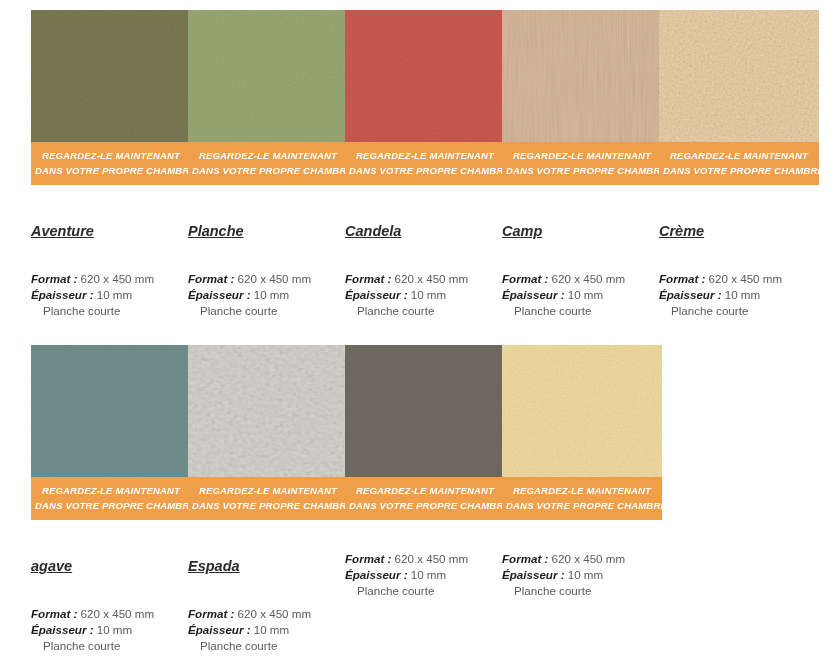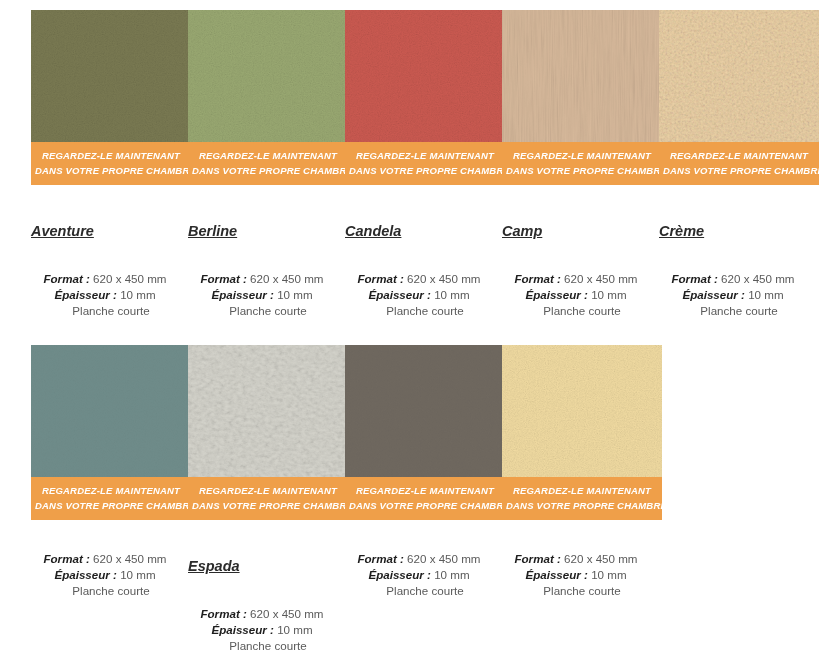--- a/index.html
+++ b/index.html
@@ -90,21 +90,21 @@
     text-decoration: underline;
   }
 
   .specs {
     margin-top: 31px;
     font-size: 11.6px;
     line-height: 16.2px;
     color: #555555;
   }
 
-  .spec-row { white-space: nowrap; text-align: center; }
+  .spec-row { white-space: nowrap; }
 
   .spec-key {
     font-weight: bold;
     font-style: italic;
     color: #1d1d1d;
   }
 
   .spec-val { color: #5a5a5a; }
 
   .spec-note { color: #5a5a5a; margin-left: 12px; }
@@ -137,21 +137,21 @@
       <div class="swatch-wrap">
         <div class="swatch" style="background: rgb(154, 169, 114);"></div>
         <svg class="swatch-texture" preserveAspectRatio="none">
           <rect width="100%" height="100%" filter="url(#tex-fine-speckle)"></rect>
         </svg>
         <div class="cta-banner" style="background: rgb(239, 159, 73);">
           <span class="cta-line" style="color: rgb(255, 255, 255);">REGARDEZ-LE MAINTENANT</span>
           <span class="cta-line" style="color: rgb(255, 255, 255);">DANS VOTRE PROPRE CHAMBRE</span>
         </div>
       </div>
-      <div class="product-name">Berline</div>
+      <div class="product-name">Planche</div>
       <div class="specs">
         <div class="spec-row"><span class="spec-key">Format :</span> <span class="spec-val">620 x 450 mm</span></div>
         <div class="spec-row"><span class="spec-key">Épaisseur :</span> <span class="spec-val">10 mm</span></div>
         <div class="spec-row spec-note">Planche courte</div>
       </div>
     </div>
     <div class="product-card">
       <div class="swatch-wrap">
         <div class="swatch" style="background: rgb(204, 90, 81);"></div>
         <svg class="swatch-texture" preserveAspectRatio="none">
@@ -210,20 +210,21 @@
       <div class="swatch-wrap">
         <div class="swatch" style="background: rgb(111, 140, 138);"></div>
         <svg class="swatch-texture" preserveAspectRatio="none">
           <rect width="100%" height="100%" filter="url(#tex-smooth)"></rect>
         </svg>
         <div class="cta-banner" style="background: rgb(239, 159, 73);">
           <span class="cta-line" style="color: rgb(255, 255, 255);">REGARDEZ-LE MAINTENANT</span>
           <span class="cta-line" style="color: rgb(255, 255, 255);">DANS VOTRE PROPRE CHAMBRE</span>
         </div>
       </div>
+      <div class="product-name">agave</div>
       <div class="specs">
         <div class="spec-row"><span class="spec-key">Format :</span> <span class="spec-val">620 x 450 mm</span></div>
         <div class="spec-row"><span class="spec-key">Épaisseur :</span> <span class="spec-val">10 mm</span></div>
         <div class="spec-row spec-note">Planche courte</div>
       </div>
     </div>
     <div class="product-card">
       <div class="swatch-wrap">
         <div class="swatch" style="background: rgb(214, 213, 205);"></div>
         <svg class="swatch-texture" preserveAspectRatio="none">

